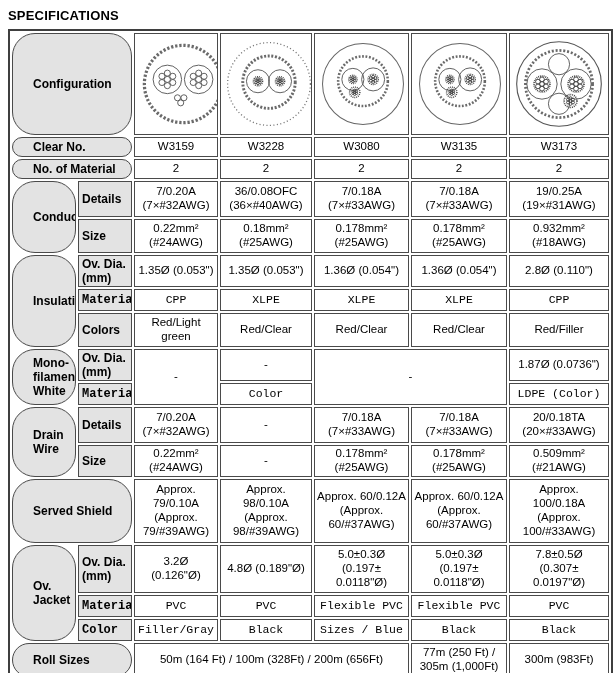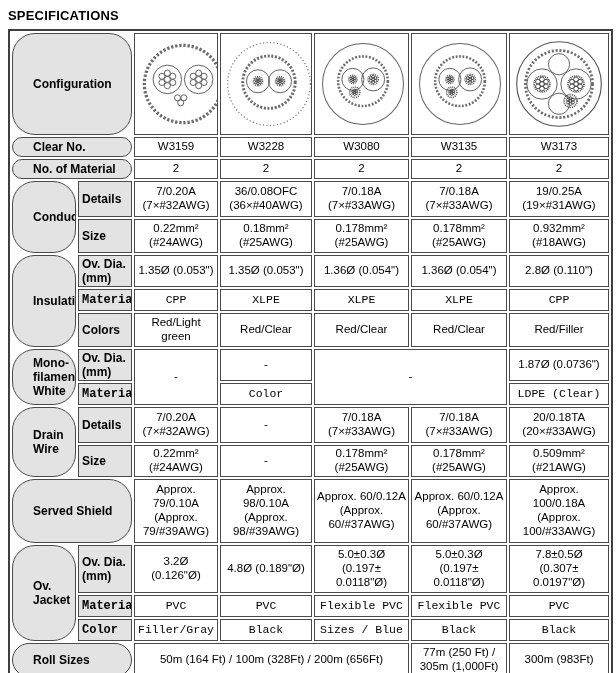--- a/index.html
+++ b/index.html
@@ -260,21 +260,21 @@
         <td class="sub">Ov. Dia.
 (mm)</td>
         <td class="dat" rowspan="2">-</td>
         <td class="dat">-</td>
         <td class="dat" rowspan="2" colspan="2">-</td>
         <td class="dat">1.87Ø (0.0736")</td>
       </tr>
       <tr class="h20">
         <td class="sub">Material</td>
         <td class="dat">Color</td>
-        <td class="dat">LDPE (Clear)</td>
+        <td class="dat">LDPE (Color)</td>
       </tr>
       <tr class="h34">
         <td class="lbl" rowspan="2">Drain Wire</td>
         <td class="sub">Details</td>
         <td class="dat">7/0.20A
 (7×#32AWG)</td>
         <td class="dat">-</td>
         <td class="dat">7/0.18A
 (7×#33AWG)</td>
         <td class="dat">7/0.18A

